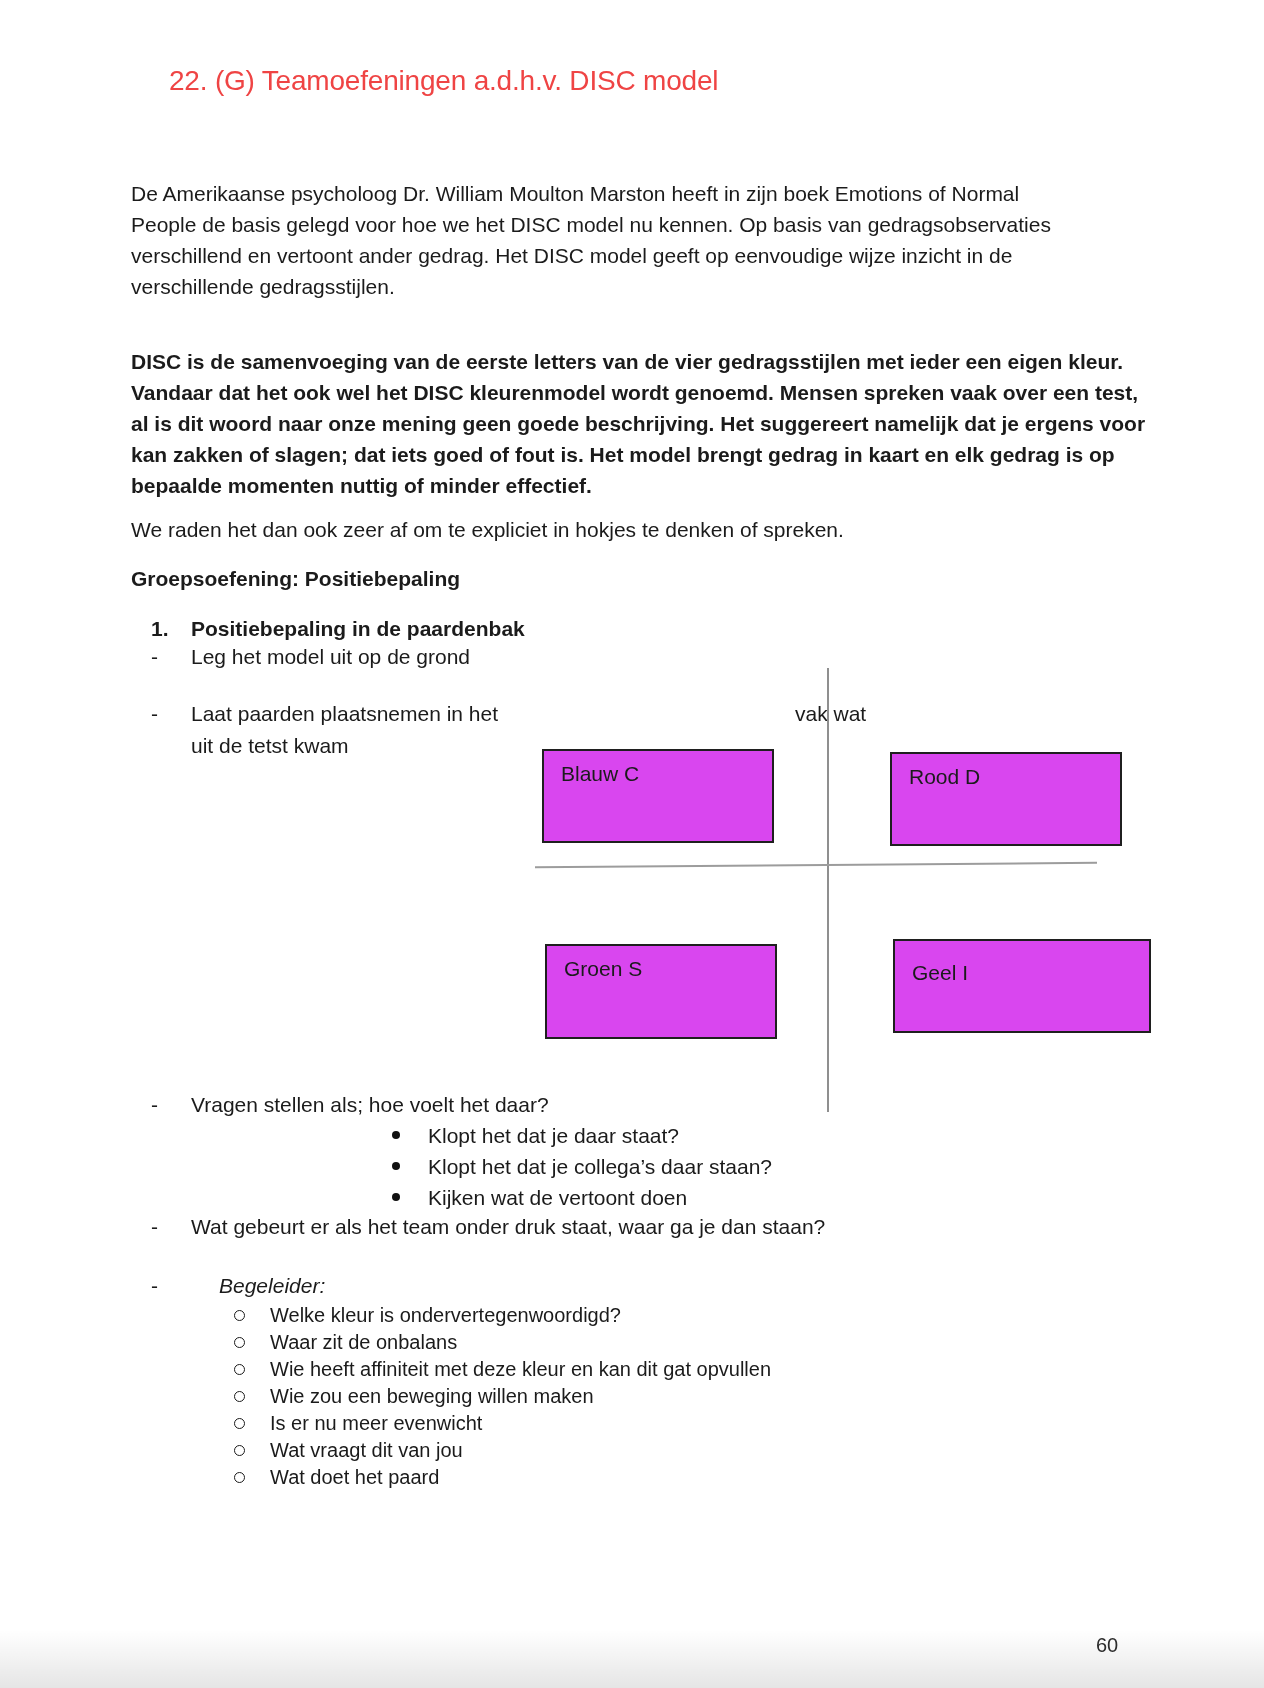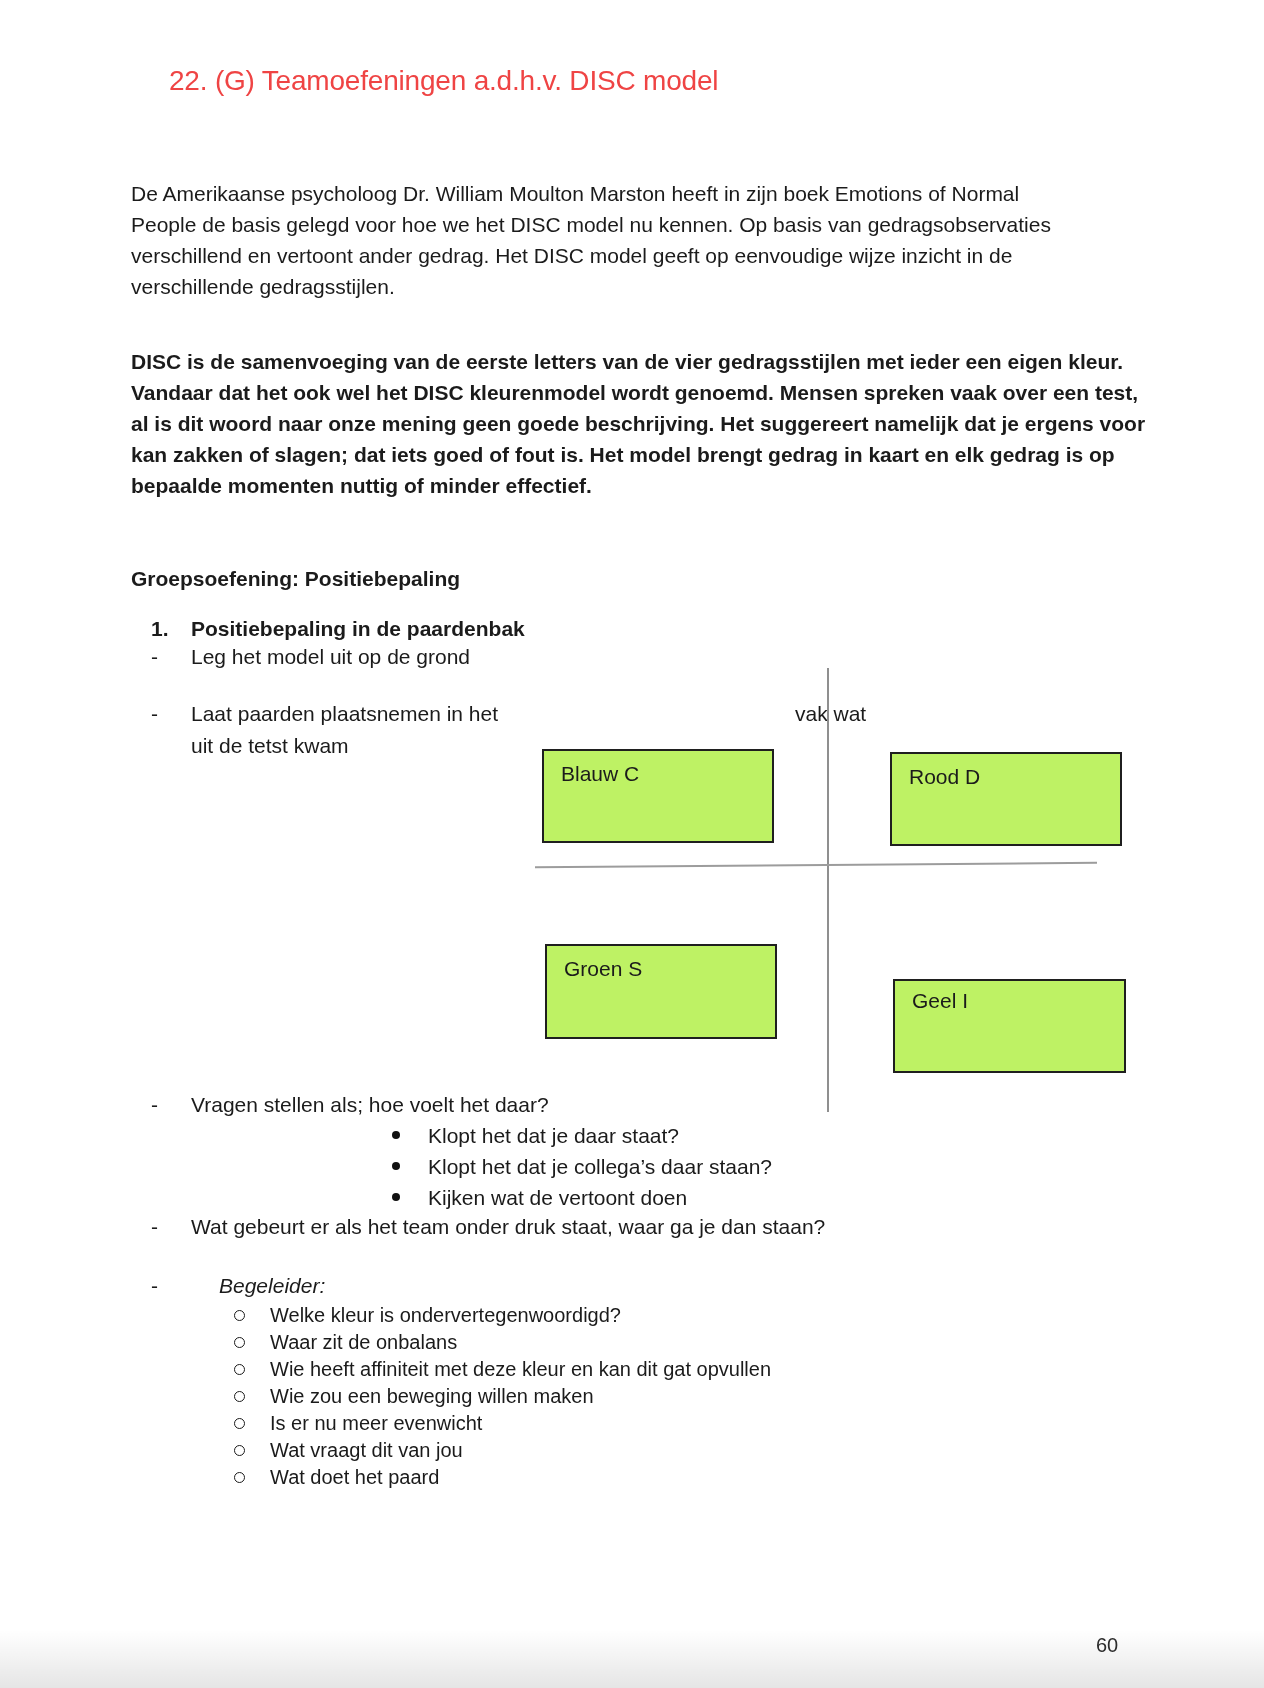--- a/index.html
+++ b/index.html
@@ -32,21 +32,21 @@
   .bullet-text{position:absolute; left:428px; font-size:21px; line-height:31px; white-space:nowrap;}
   .o-ring{
     position:absolute; left:234px; width:9px; height:9px; border-radius:50%;
     border:1.6px solid #1b1b1b; background:transparent; margin-top:8px;
   }
   .o-text{position:absolute; left:270px; font-size:20px; line-height:27px; white-space:nowrap;}
   .qbox{
     position:absolute;
     border:2px solid #1f1f1f;
     box-sizing:border-box;
-    background:#bef264;
+    background:#d946ef;
     font-size:21px;
     padding:11px 0 0 17px;
   }
   .vline{
     position:absolute; left:827px; top:668px;
     width:2px; height:444px; background:#8f8f8f;
   }
   .hline{
     position:absolute; left:535px; top:864px;
     width:562px; height:2px; background:#9c9c9c;
@@ -78,20 +78,21 @@
   </div>
 
   <div class="abs para" style="left:131px; top:346px;font-weight:bold;">
     <div class="tline">DISC is de samenvoeging van de eerste letters van de vier gedragsstijlen met ieder een eigen kleur.</div>
     <div class="tline">Vandaar dat het ook wel het DISC kleurenmodel wordt genoemd. Mensen spreken vaak over een test,</div>
     <div class="tline">al is dit woord naar onze mening geen goede beschrijving. Het suggereert namelijk dat je ergens voor</div>
     <div class="tline">kan zakken of slagen; dat iets goed of fout is. Het model brengt gedrag in kaart en elk gedrag is op</div>
     <div class="tline">bepaalde momenten nuttig of minder effectief.</div>
   </div>
 
+  <div class="abs para tline" style="left:131px; top:514px;">We raden het dan ook zeer af om te expliciet in hokjes te denken of spreken.</div>
 
   <div class="abs para tline bold" style="left:131px; top:563px;">Groepsoefening: Positiebepaling</div>
 
   <div class="abs" style="top:613px;">
     <span class="marker bold">1.</span>
     <span class="ltext bold">Positiebepaling in de paardenbak</span>
   </div>
 
   <div class="abs" style="top:641px;">
     <span class="marker">-</span>
@@ -110,21 +111,21 @@
 
   <div class="qbox" style="left:542px; top:749px; width:232px; height:94px;">
     <span>Blauw C</span>
   </div>
   <div class="qbox" style="left:890px; top:752px; width:232px; height:94px;">
     <span>Rood D</span>
   </div>
   <div class="qbox" style="left:545px; top:944px; width:232px; height:95px;">
     <span>Groen S</span>
   </div>
-  <div class="qbox" style="left:893px; top:979px; width:233px; height:94px; padding-top:8px;">
+  <div class="qbox" style="left:893px; top:939px; width:258px; height:94px; padding-top:20px;">
     <span>Geel I</span>
   </div>
 
   <div class="abs" style="top:1089px;">
     <span class="marker">-</span>
     <span class="ltext">Vragen stellen als; hoe voelt het daar?</span>
   </div>
 
   <div class="abs" style="top:1120px;">
     <span class="bullet-dot"></span>

